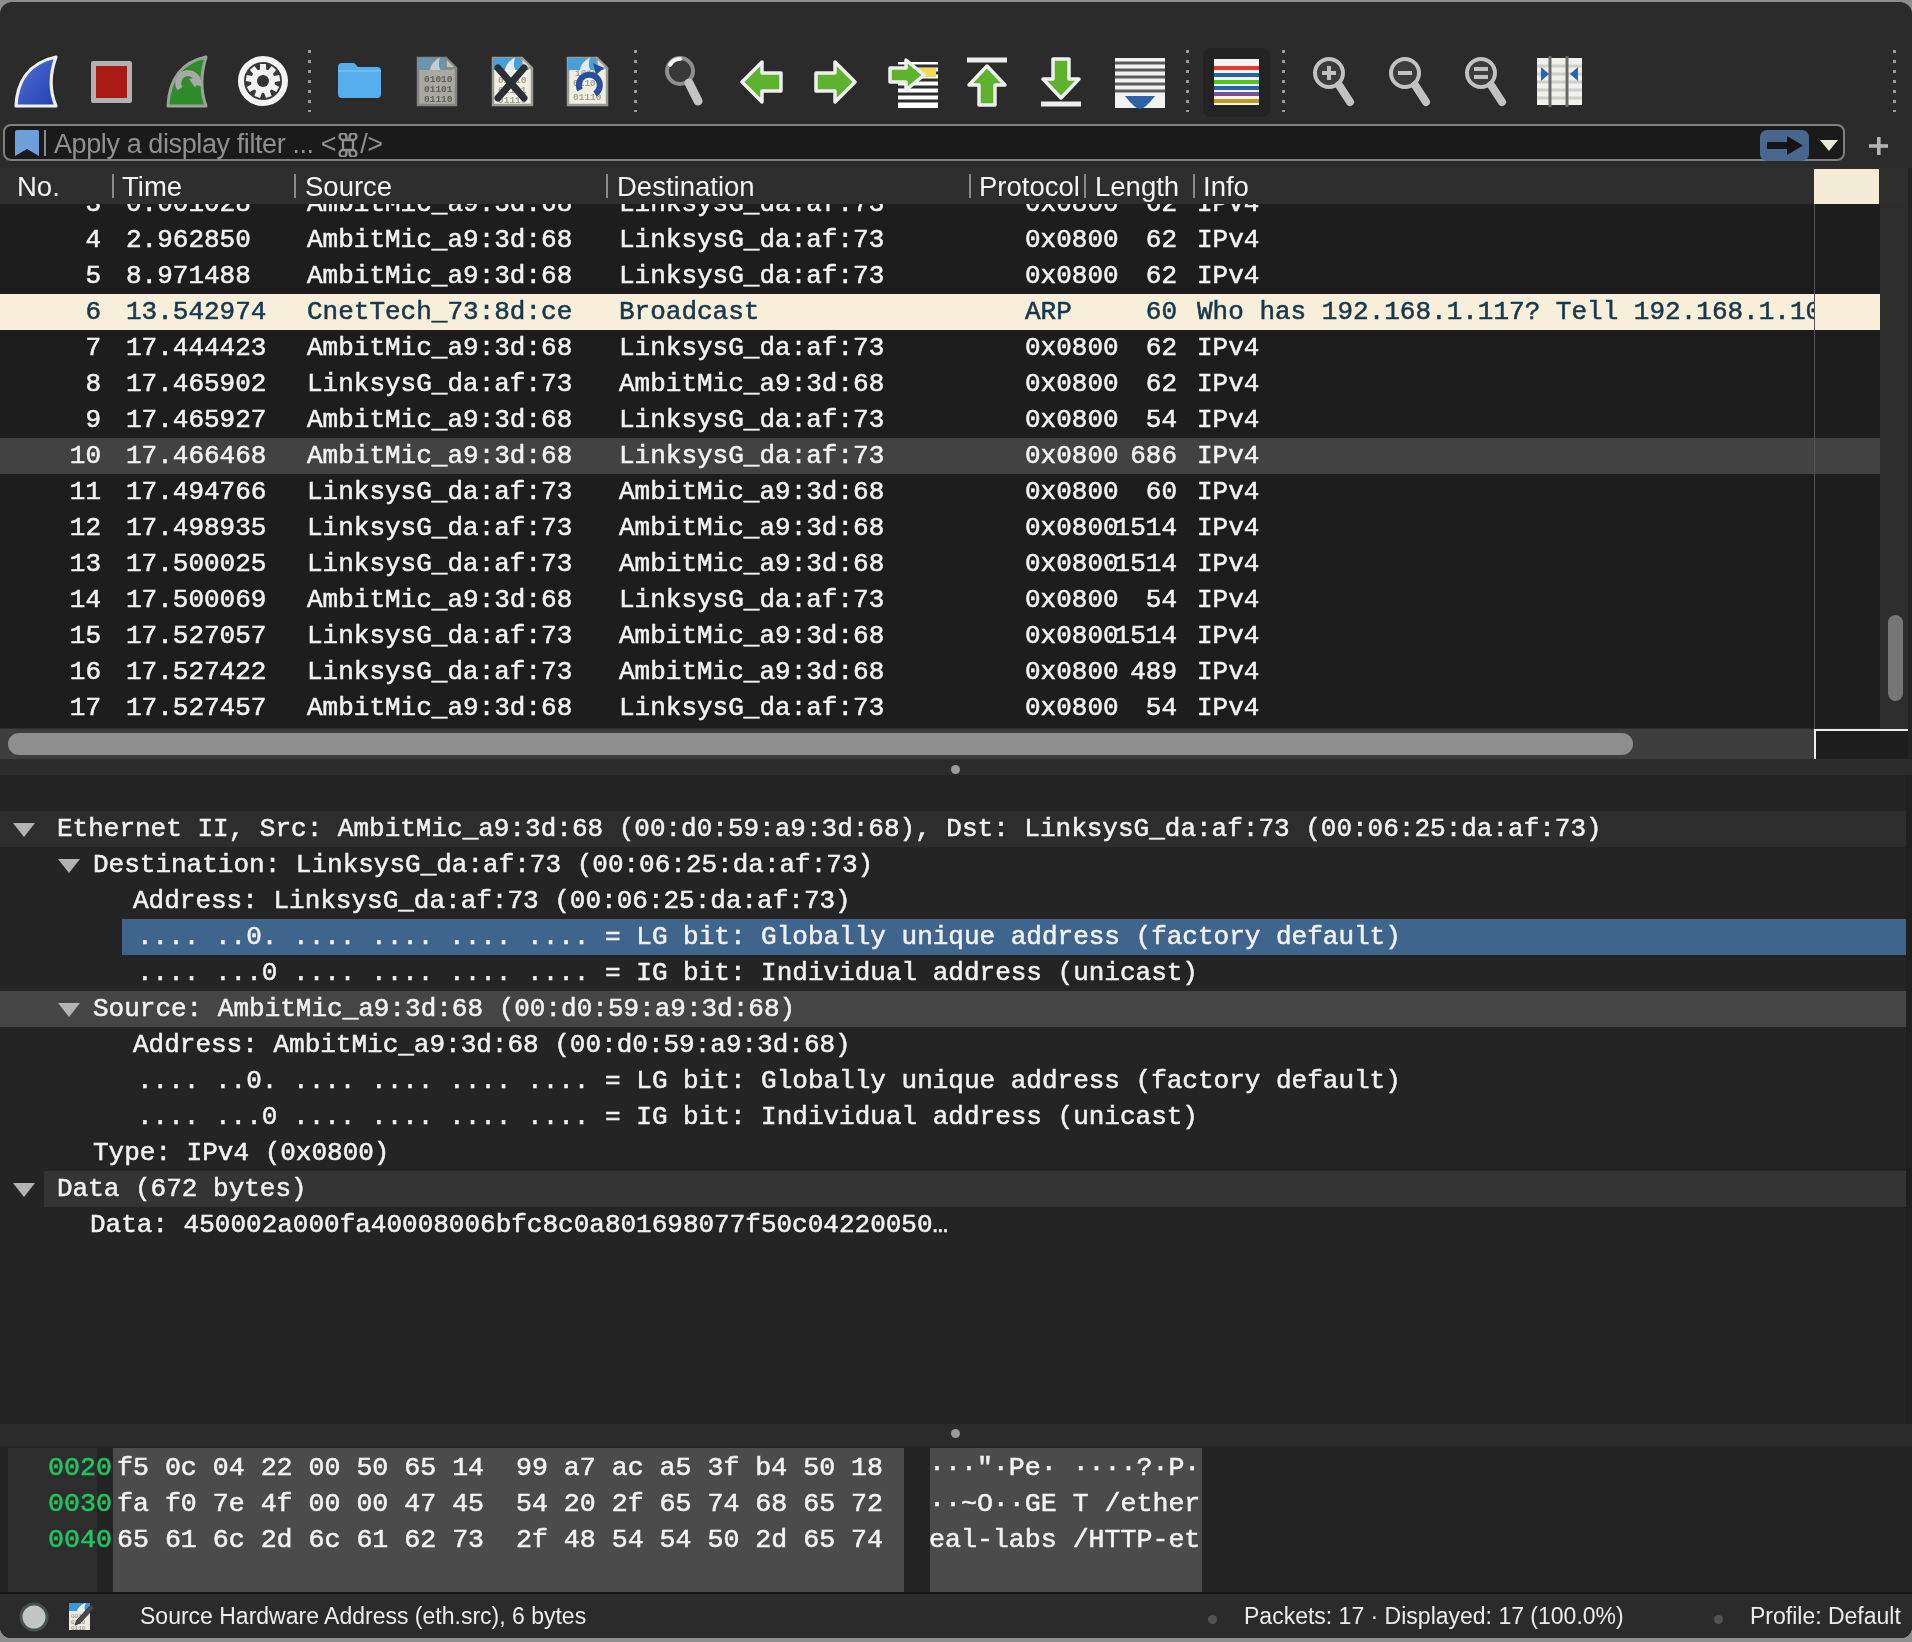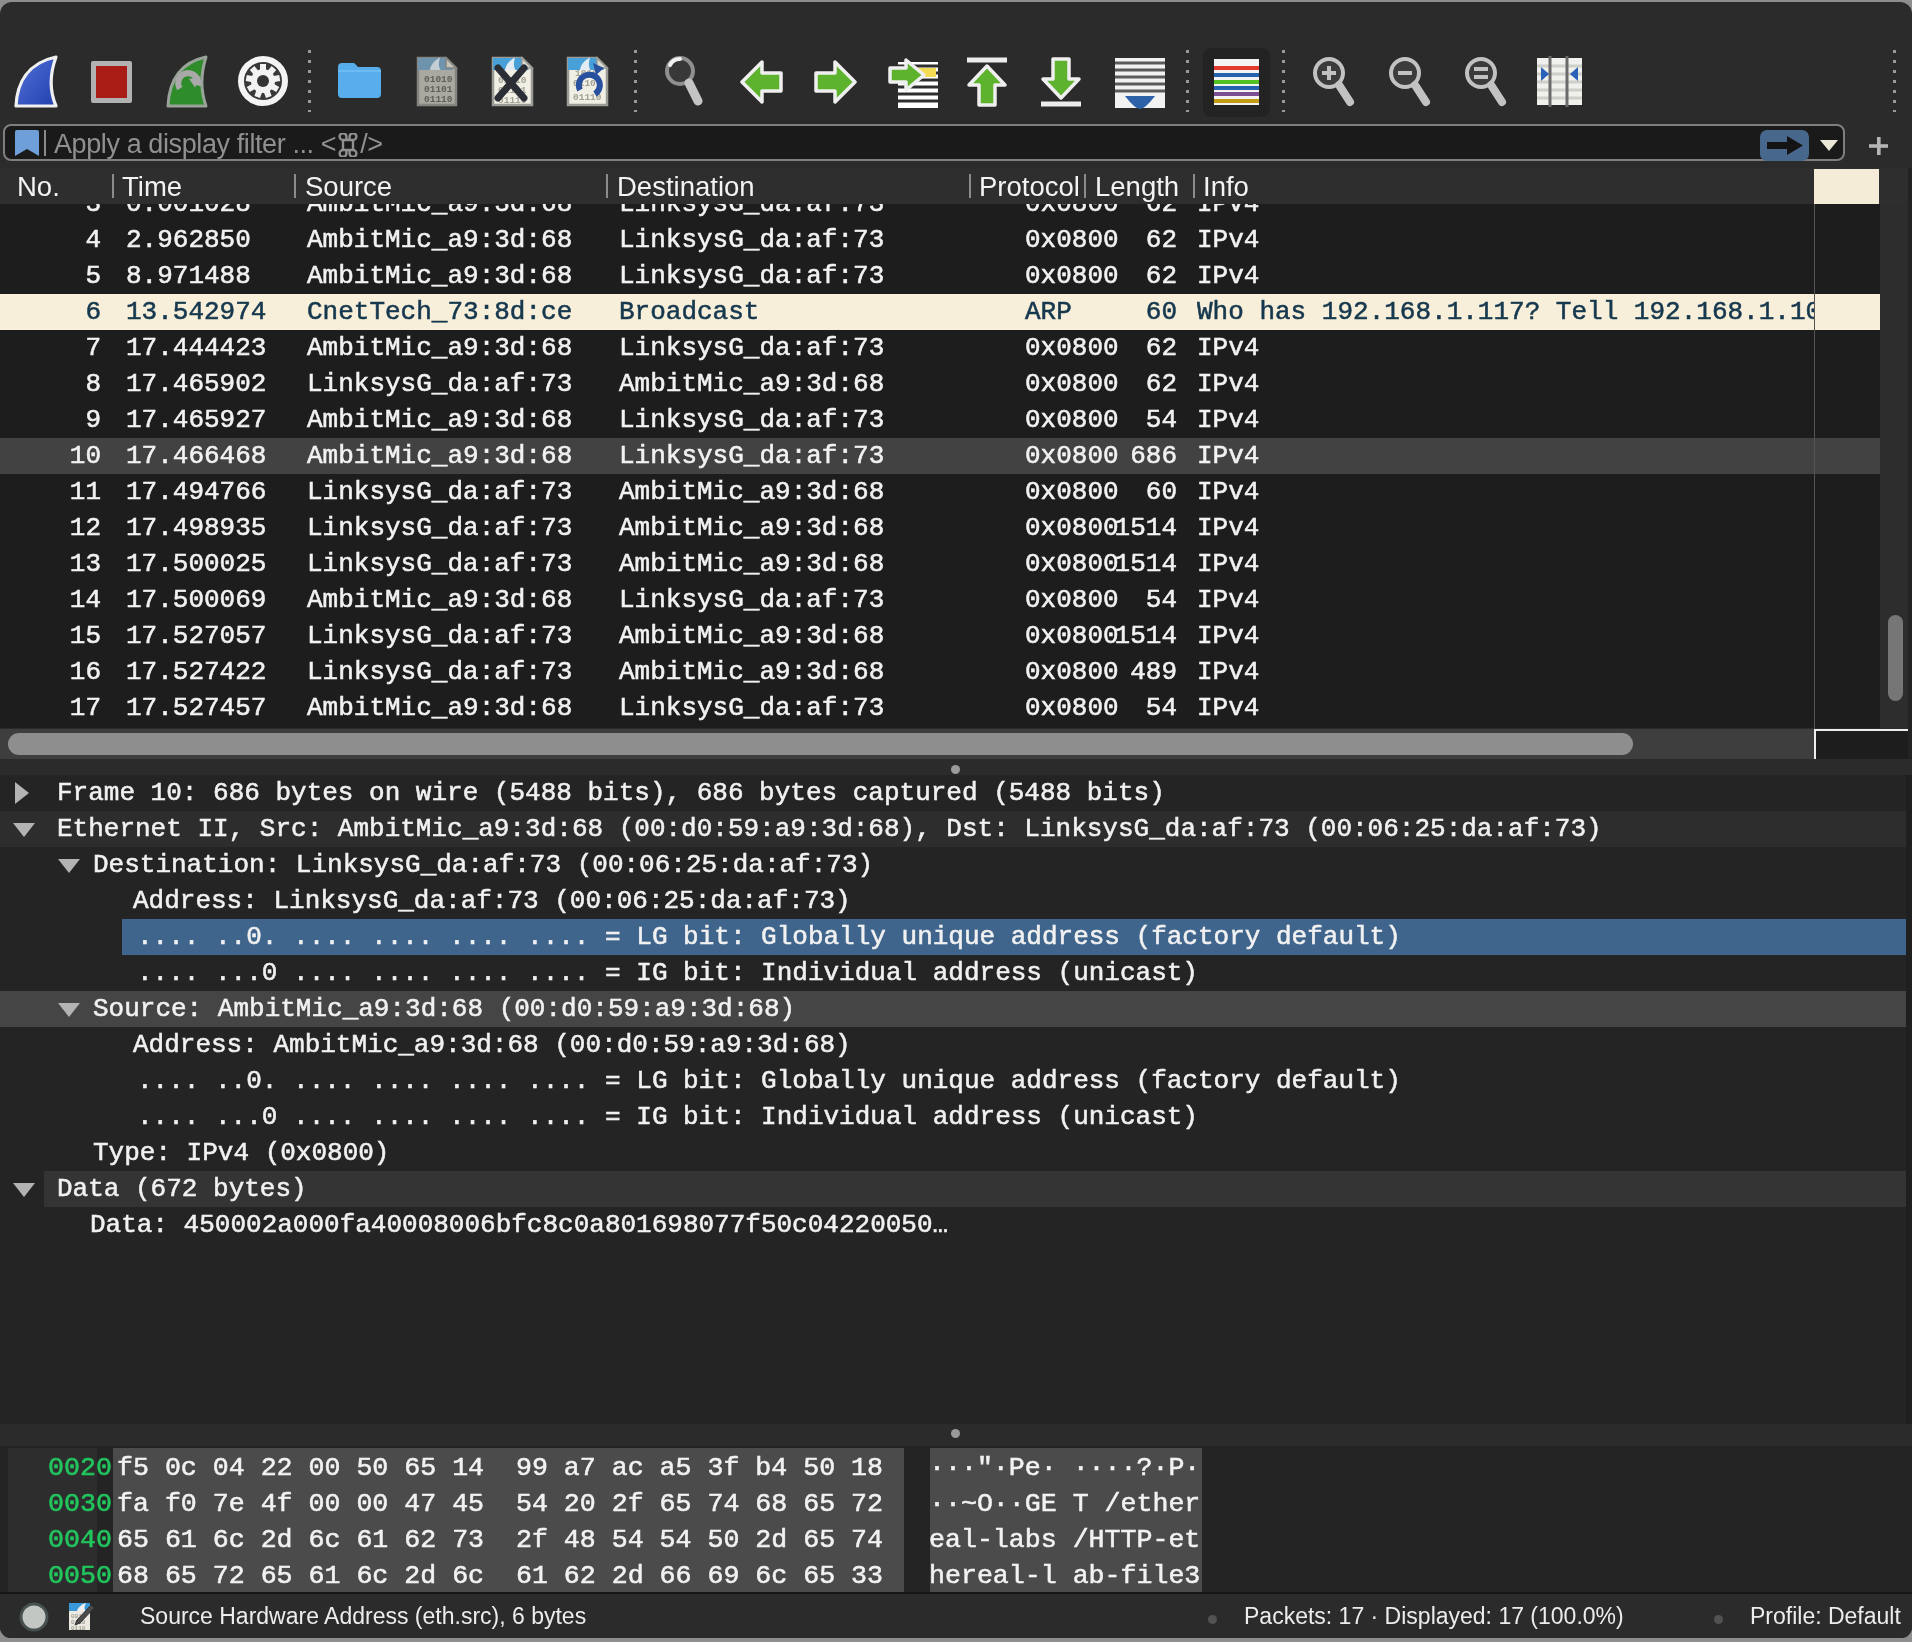--- a/index.html
+++ b/index.html
@@ -306,21 +306,20 @@
 <div id="corner"></div>
     <div class="abs" style="left:1908px;top:166px;width:4px;height:591px;background:#232323"></div>
 <div class="dot" style="left:951px;top:763px"></div>
 
 <div id="details">
       <div id="ethbar"></div>
       <div id="bluebar"></div>
       <div id="graybar"></div>
       <div style="position:absolute;left:44px;top:396px;width:1862px;height:36px;background:#343434"></div>
       <div style="position:absolute;left:1906px;top:0;width:6px;height:649px;background:#1f1f1f"></div>
-      <div class="dr" style="top:0px"><div class="tw twr" style="left:15px;top:7px"></div><span style="position:absolute;left:57px">Frame 10: 686 bytes on wire (5488 bits), 686 bytes captured (5488 bits)</span></div>
       <div class="dr" style="top:36px"><div class="tw twd" style="left:13px;top:12px"></div><span style="position:absolute;left:57px">Ethernet II, Src: AmbitMic_a9:3d:68 (00:d0:59:a9:3d:68), Dst: LinksysG_da:af:73 (00:06:25:da:af:73)</span></div>
       <div class="dr" style="top:72px"><div class="tw twd" style="left:58px;top:12px"></div><span style="position:absolute;left:93px">Destination: LinksysG_da:af:73 (00:06:25:da:af:73)</span></div>
       <div class="dr" style="top:108px"><span style="position:absolute;left:133px">Address: LinksysG_da:af:73 (00:06:25:da:af:73)</span></div>
       <div class="dr" style="top:144px"><span style="position:absolute;left:137px">.... ..0. .... .... .... .... = LG bit: Globally unique address (factory default)</span></div>
       <div class="dr" style="top:180px"><span style="position:absolute;left:137px">.... ...0 .... .... .... .... = IG bit: Individual address (unicast)</span></div>
       <div class="dr" style="top:216px"><div class="tw twd" style="left:58px;top:12px"></div><span style="position:absolute;left:93px">Source: AmbitMic_a9:3d:68 (00:d0:59:a9:3d:68)</span></div>
       <div class="dr" style="top:252px"><span style="position:absolute;left:133px">Address: AmbitMic_a9:3d:68 (00:d0:59:a9:3d:68)</span></div>
       <div class="dr" style="top:288px"><span style="position:absolute;left:137px">.... ..0. .... .... .... .... = LG bit: Globally unique address (factory default)</span></div>
       <div class="dr" style="top:324px"><span style="position:absolute;left:137px">.... ...0 .... .... .... .... = IG bit: Individual address (unicast)</span></div>
       <div class="dr" style="top:360px"><span style="position:absolute;left:93px">Type: IPv4 (0x0800)</span></div>
@@ -329,21 +328,20 @@
     </div>
 <div class="dot" style="left:951px;top:1427px"></div>
 
 <div id="hex">
   <div class="hblk" style="left:8px;width:89px;background:#2d2d2d"></div>
   <div class="hblk" style="left:113px;width:791px"></div>
   <div class="hblk" style="left:930px;width:272px"></div>
 <div class="hr" style="top:4px"><span class="off">0020</span><span class="hx">f5 0c 04 22 00 50 65 14  99 a7 ac a5 3f b4 50 18</span><span class="asc">···"·Pe· ····?·P·</span></div>
       <div class="hr" style="top:40px"><span class="off">0030</span><span class="hx">fa f0 7e 4f 00 00 47 45  54 20 2f 65 74 68 65 72</span><span class="asc">··~O··GE T /ether</span></div>
       <div class="hr" style="top:76px"><span class="off">0040</span><span class="hx">65 61 6c 2d 6c 61 62 73  2f 48 54 54 50 2d 65 74</span><span class="asc">eal-labs /HTTP-et</span></div>
-      <div class="hr" style="top:112px"><span class="off">0050</span><span class="hx">68 65 72 65 61 6c 2d 6c  61 62 2d 66 69 6c 65 33</span><span class="asc">hereal-l ab-file3</span></div>
     </div>
 
 <div id="status">
   <svg class="abs" style="left:19px;top:8px" width="30" height="30">
         <circle cx="15" cy="15" r="13" fill="#c3c7c3" stroke="#45504f" stroke-width="3"></circle>
       </svg>
   <svg class="abs" style="left:69px;top:9px" width="26" height="29" viewBox="0 0 26 29">
         <rect x="0" y="0" width="21" height="27" fill="#ece9e0"></rect>
         <path d="M0 0 h21 v8 h-21 Z" fill="#3898d8"></path>
         <path d="M8 8 C9 4 13 1 17 0 C15 4 15 6 17 8 Z" fill="#eee"></path>

